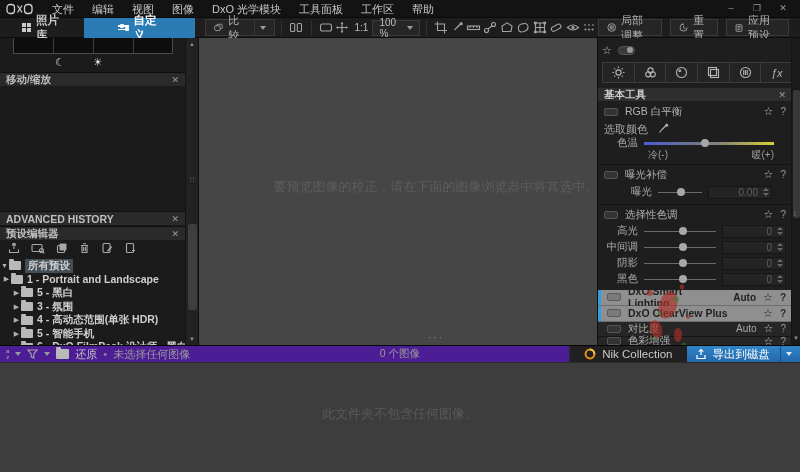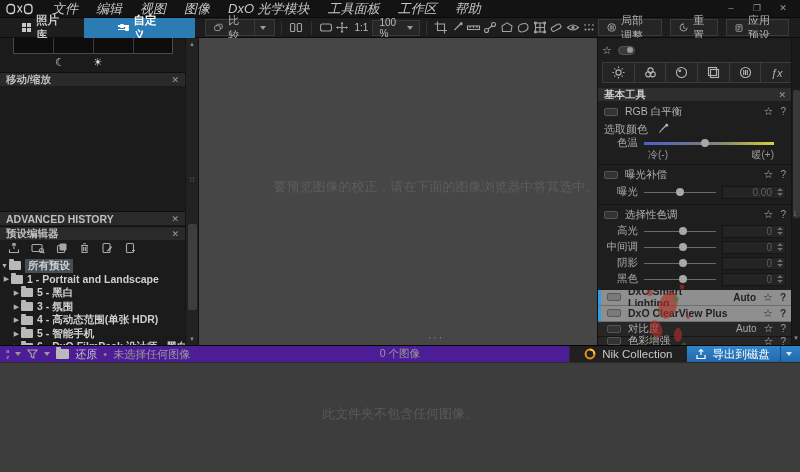--- a/index.html
+++ b/index.html
@@ -3,21 +3,21 @@
 <meta charset="utf-8">
 <style>
   * { margin:0; padding:0; box-sizing:border-box; }
   html,body { background:#111; }
   body { font-family:"Liberation Sans","DejaVu Sans",sans-serif; }
   .window { position:relative; width:800px; height:472px; background:#1c1c1c; overflow:hidden; color:#b8b8b8; font-size:11px; }
 
   
   .menubar { position:absolute; left:0; top:0; width:800px; height:18px; background:#131313; display:flex; align-items:center; gap:0; border-bottom:1px solid #0a0a0a; }
   .logo { margin:0 10px 0 6px; display:flex; align-items:center; }
-  .menu-item { padding:0 9px; color:#c7c7c7; font-size:13px; line-height:18px; cursor:default;font-style:italic; }
+  .menu-item { padding:0 9px; color:#c7c7c7; font-size:11px; line-height:18px; cursor:default; }
   .win-controls { margin-left:auto; display:flex; align-items:center; gap:4px; padding-right:6px; }
   .win-btn { width:22px; height:13px; color:#9a9a9a; font-size:9px; text-align:center; line-height:13px; }
 
   
   .tabbar { position:absolute; left:0; top:18px; width:800px; height:20px; background:#1d1d1d; border-bottom:1px solid #0c0c0c; display:flex; align-items:center; }
   .tab { height:20px; display:flex; align-items:center; gap:5px; padding:0 22px; color:#c9c9c9; font-weight:bold; font-size:11.5px; }
   .tab.active { background:#2b7cb5; color:#fff; padding:0 34px; }
   .grid-icon { display:inline-grid; grid-template-columns:4px 4px; gap:1px; }
   .grid-icon i { width:4px; height:4px; background:#c9c9c9; }
   .sliders-icon { display:inline-flex; flex-direction:column; gap:2px; width:13px; }
@@ -491,21 +491,21 @@
         <span style="margin-left:auto; margin-right:12px">暖(+)</span>
       </div>
       <div class="sep" style="top:126px"></div>
 
       <div class="sec-title" style="top:129px">
         <span class="chk"></span>
         <span>曝光补偿</span>
         <span class="star">☆</span>
         <span class="help">?</span>
       </div>
-      <div class="row" style="top:147px; height:14px; padding:0 6px">
+      <div class="row" style="top:147px; height:14px; padding:0 20px">
         <span class="t-label">曝光</span>
         <span class="track-wrap">
           <span class="track"></span>
             <span class="knob" style="left:44%"></span>
         </span>
         <span class="val-box">
           <span>0.00</span>
           <span class="spin">
               <i class="up"></i>
               <i class="dn"></i>

